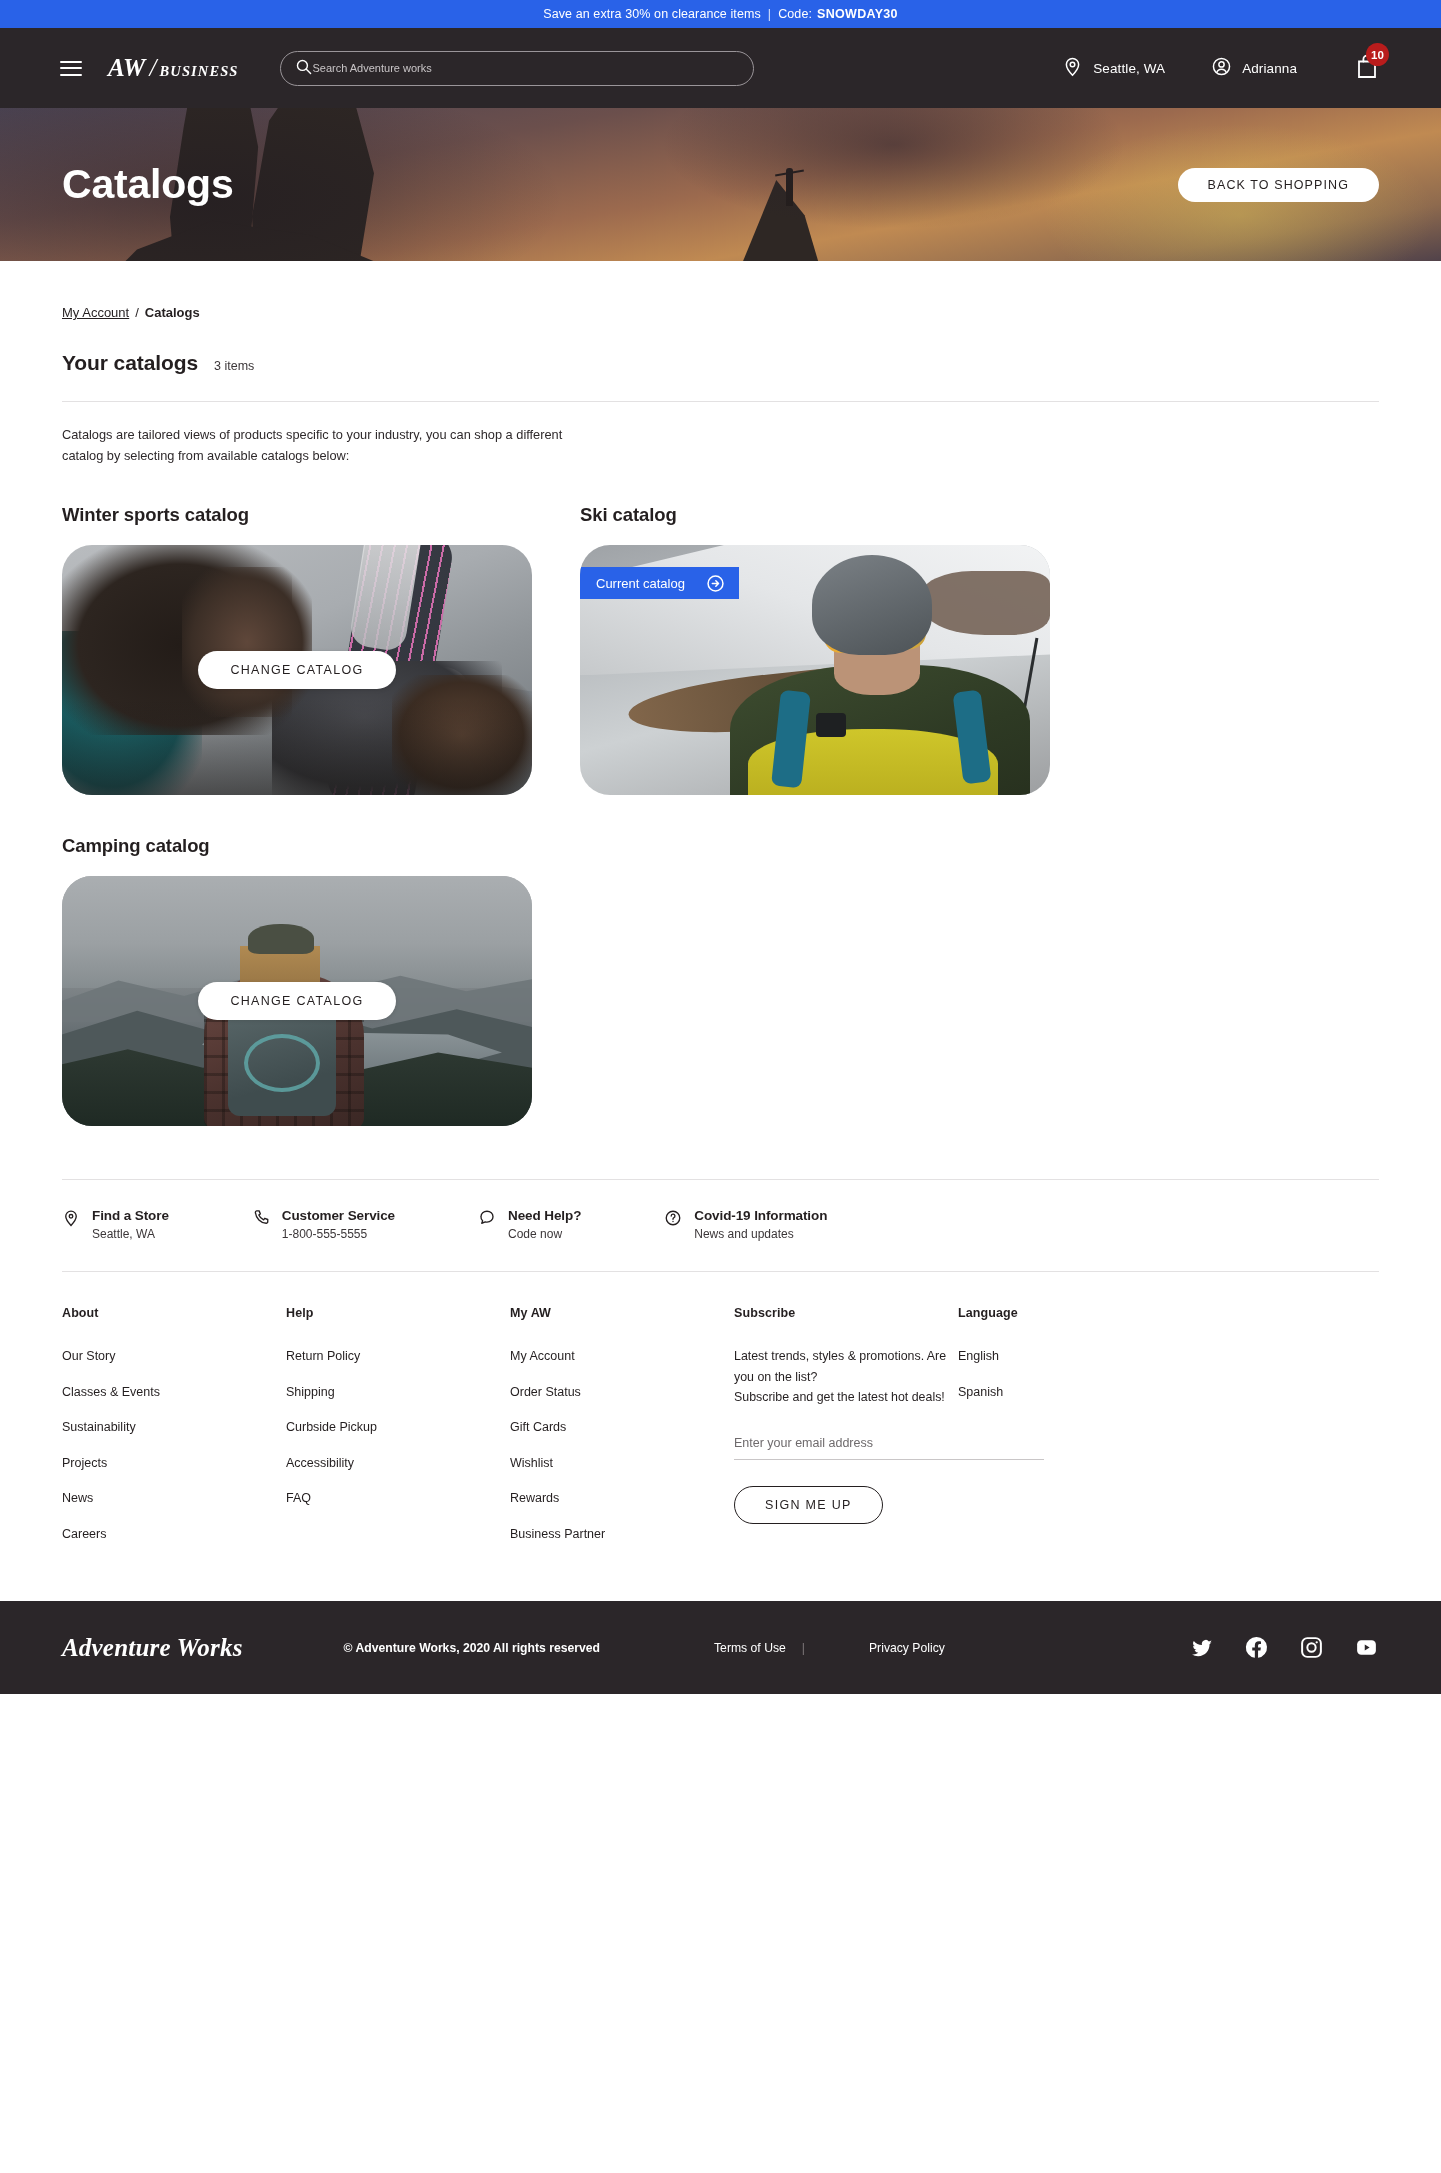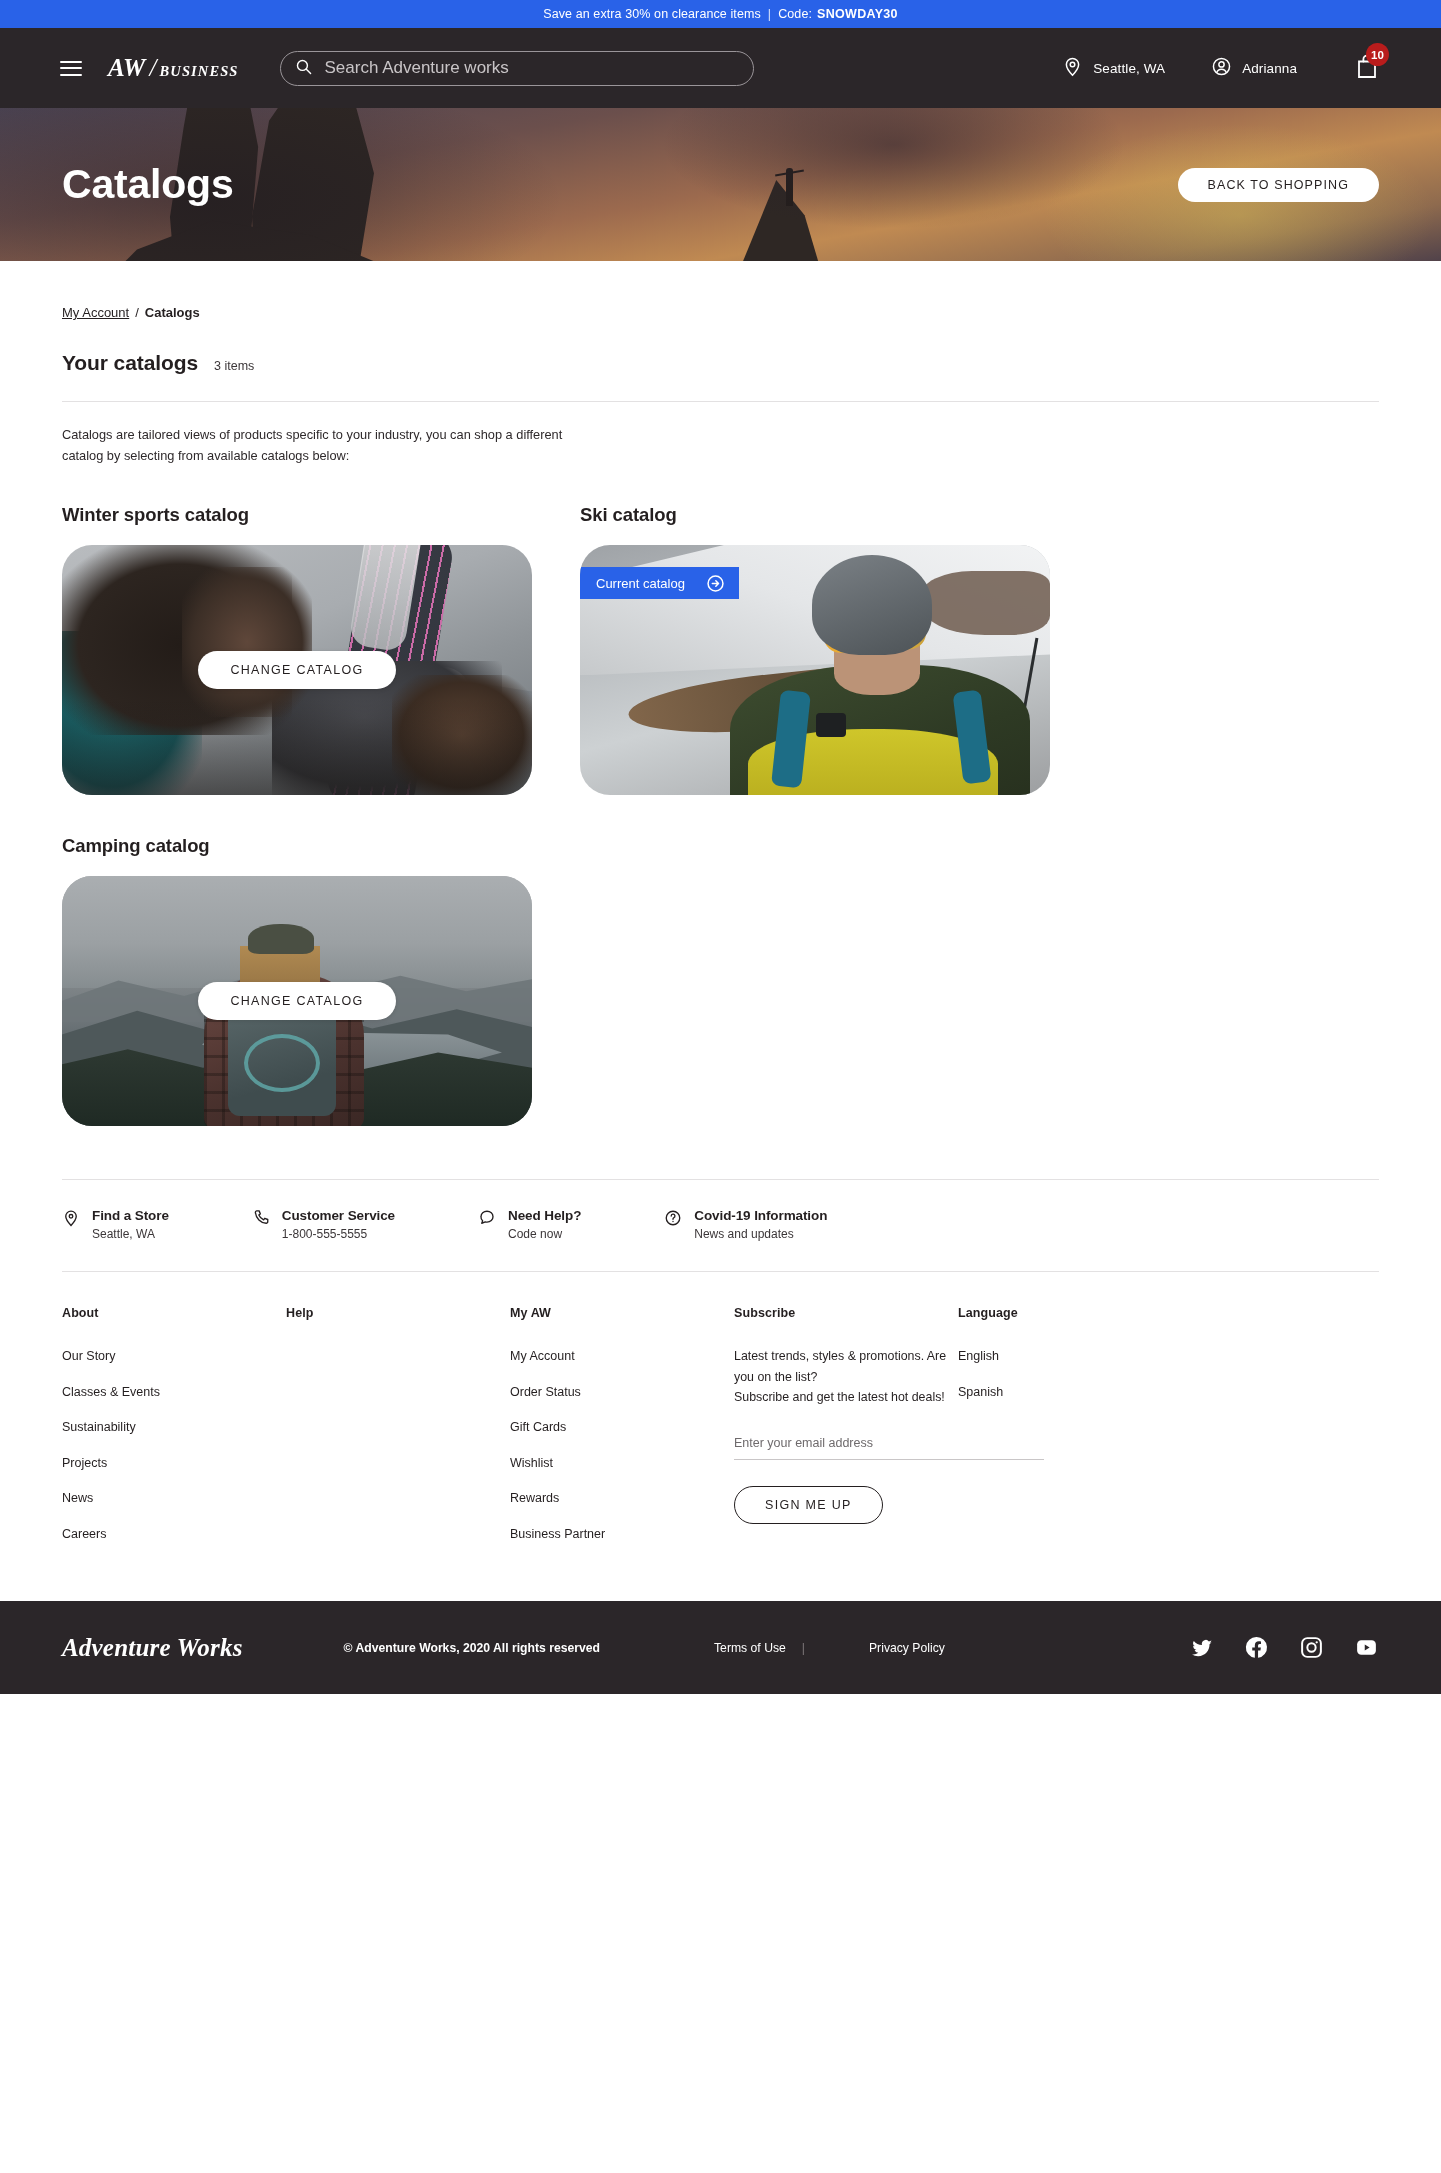--- a/index.html
+++ b/index.html
@@ -58,22 +58,22 @@
     width: 474px; height: 35px;
     border: 1px solid #9a9599;
     border-radius: 18px;
     display: flex; align-items: center;
     padding: 0 14px;
     flex: none;
   }
   .search-wrap svg { flex: none; }
   .search-input {
     background: transparent; border: none; outline: none;
-    color: #e6e3e4; font-size: 17px;
-    margin-left: 12px; width: 100%;
+    color: #e6e3e4; font-size: 11px;
+    width: 100%;
     font-family: "Liberation Sans", sans-serif;
   }
   .search-input::placeholder { color: #c9c5c7; }
   .header-right {
     margin-left: auto;
     display: flex; align-items: center;
   }
   .hdr-item {
     display: flex; align-items: center;
     color: #fff; font-size: 13.5px; cursor: pointer;
@@ -702,20 +702,27 @@
         <li><a>Classes &amp; Events</a></li>
         <li><a>Sustainability</a></li>
         <li><a>Projects</a></li>
         <li><a>News</a></li>
         <li><a>Careers</a></li>
       </ul>
     </div>
 
     <div class="fcol">
       <h4>Help</h4>
+      <ul>
+        <li><a>Return Policy</a></li>
+        <li><a>Shipping</a></li>
+        <li><a>Curbside Pickup</a></li>
+        <li><a>Accessibility</a></li>
+        <li><a>FAQ</a></li>
+      </ul>
     </div>
 
     <div class="fcol">
       <h4>My AW</h4>
       <ul>
         <li><a>My Account</a></li>
         <li><a>Order Status</a></li>
         <li><a>Gift Cards</a></li>
         <li><a>Wishlist</a></li>
         <li><a>Rewards</a></li>

